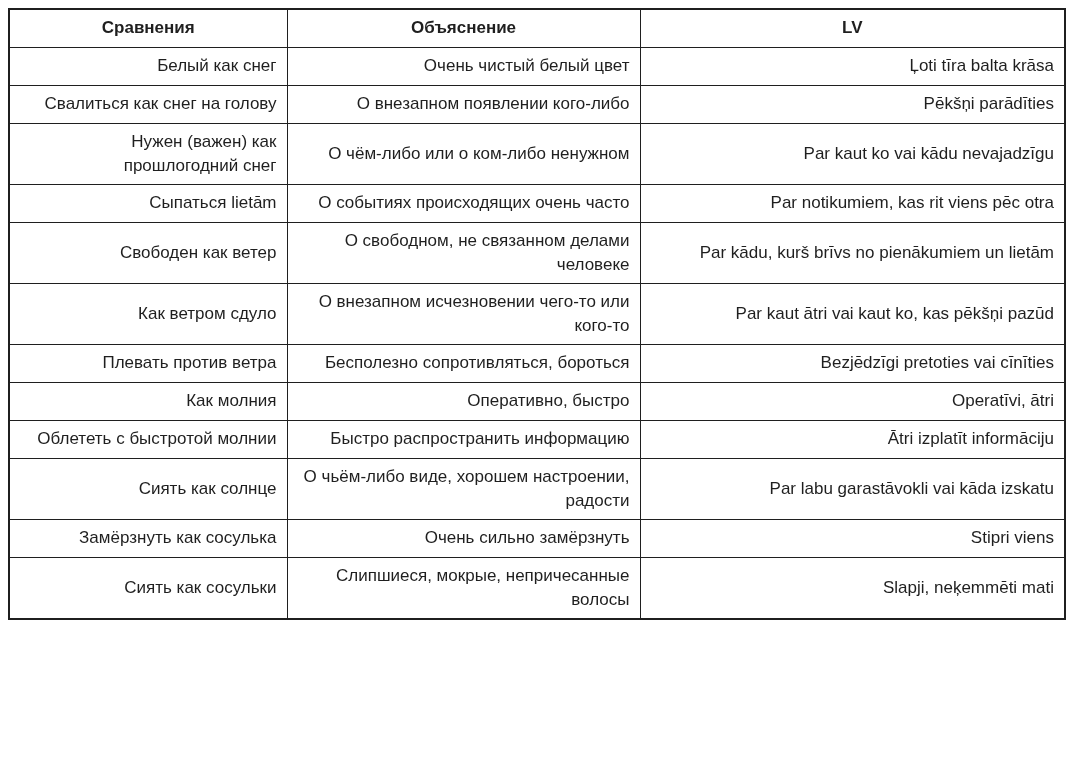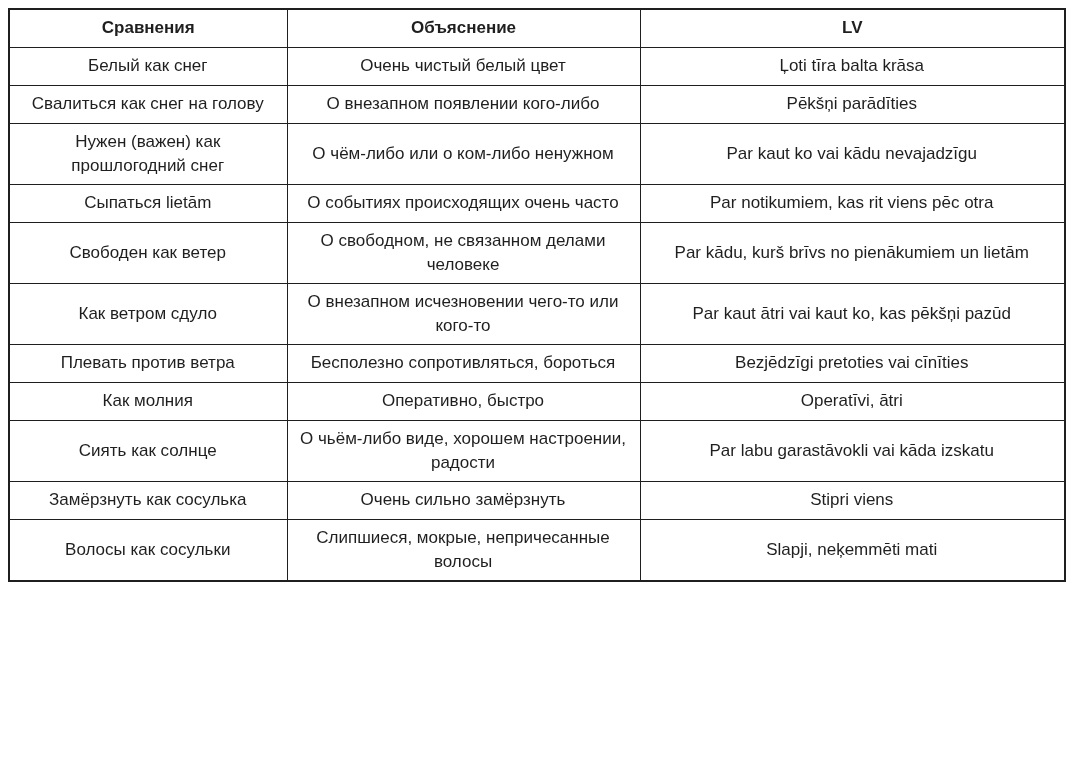--- a/index.html
+++ b/index.html
@@ -35,21 +35,21 @@
     margin-top: 28px;
   }
   table.idioms th {
     font-weight: 700;
     text-align: center;
     vertical-align: middle;
     height: 38px;
     padding: 5px 8px;
   }
   table.idioms td {
-    text-align: center;
+    text-align: right;
     vertical-align: middle;
     height: 38px;
     padding: 6px 10px 6px 9px;
   }
 </style>
 </head>
 <body>
 
 <div class="page">
   <table class="idioms">
@@ -100,29 +100,34 @@
           <td>Плевать против ветра</td>
           <td>Бесполезно сопротивляться, бороться</td>
           <td>Bezjēdzīgi pretoties vai cīnīties</td>
         </tr>
         <tr>
           <td>Как молния</td>
           <td>Оперативно, быстро</td>
           <td>Operatīvi, ātri</td>
         </tr>
         <tr>
+          <td>Облететь с быстротой молнии</td>
+          <td>Быстро распространить информацию</td>
+          <td>Ātri izplatīt informāciju</td>
+        </tr>
+        <tr>
           <td>Сиять как солнце</td>
           <td>О чьём-либо виде, хорошем настроении, радости</td>
           <td>Par labu garastāvokli vai kāda izskatu</td>
         </tr>
         <tr>
           <td>Замёрзнуть как сосулька</td>
           <td>Очень сильно замёрзнуть</td>
           <td>Stipri viens</td>
         </tr>
         <tr>
-          <td>Волосы как сосульки</td>
+          <td>Сиять как сосульки</td>
           <td>Слипшиеся, мокрые, непричесанные волосы</td>
           <td>Slapji, neķemmēti mati</td>
         </tr>
       </tbody>
   </table>
 </div>
 
 </body></html>

